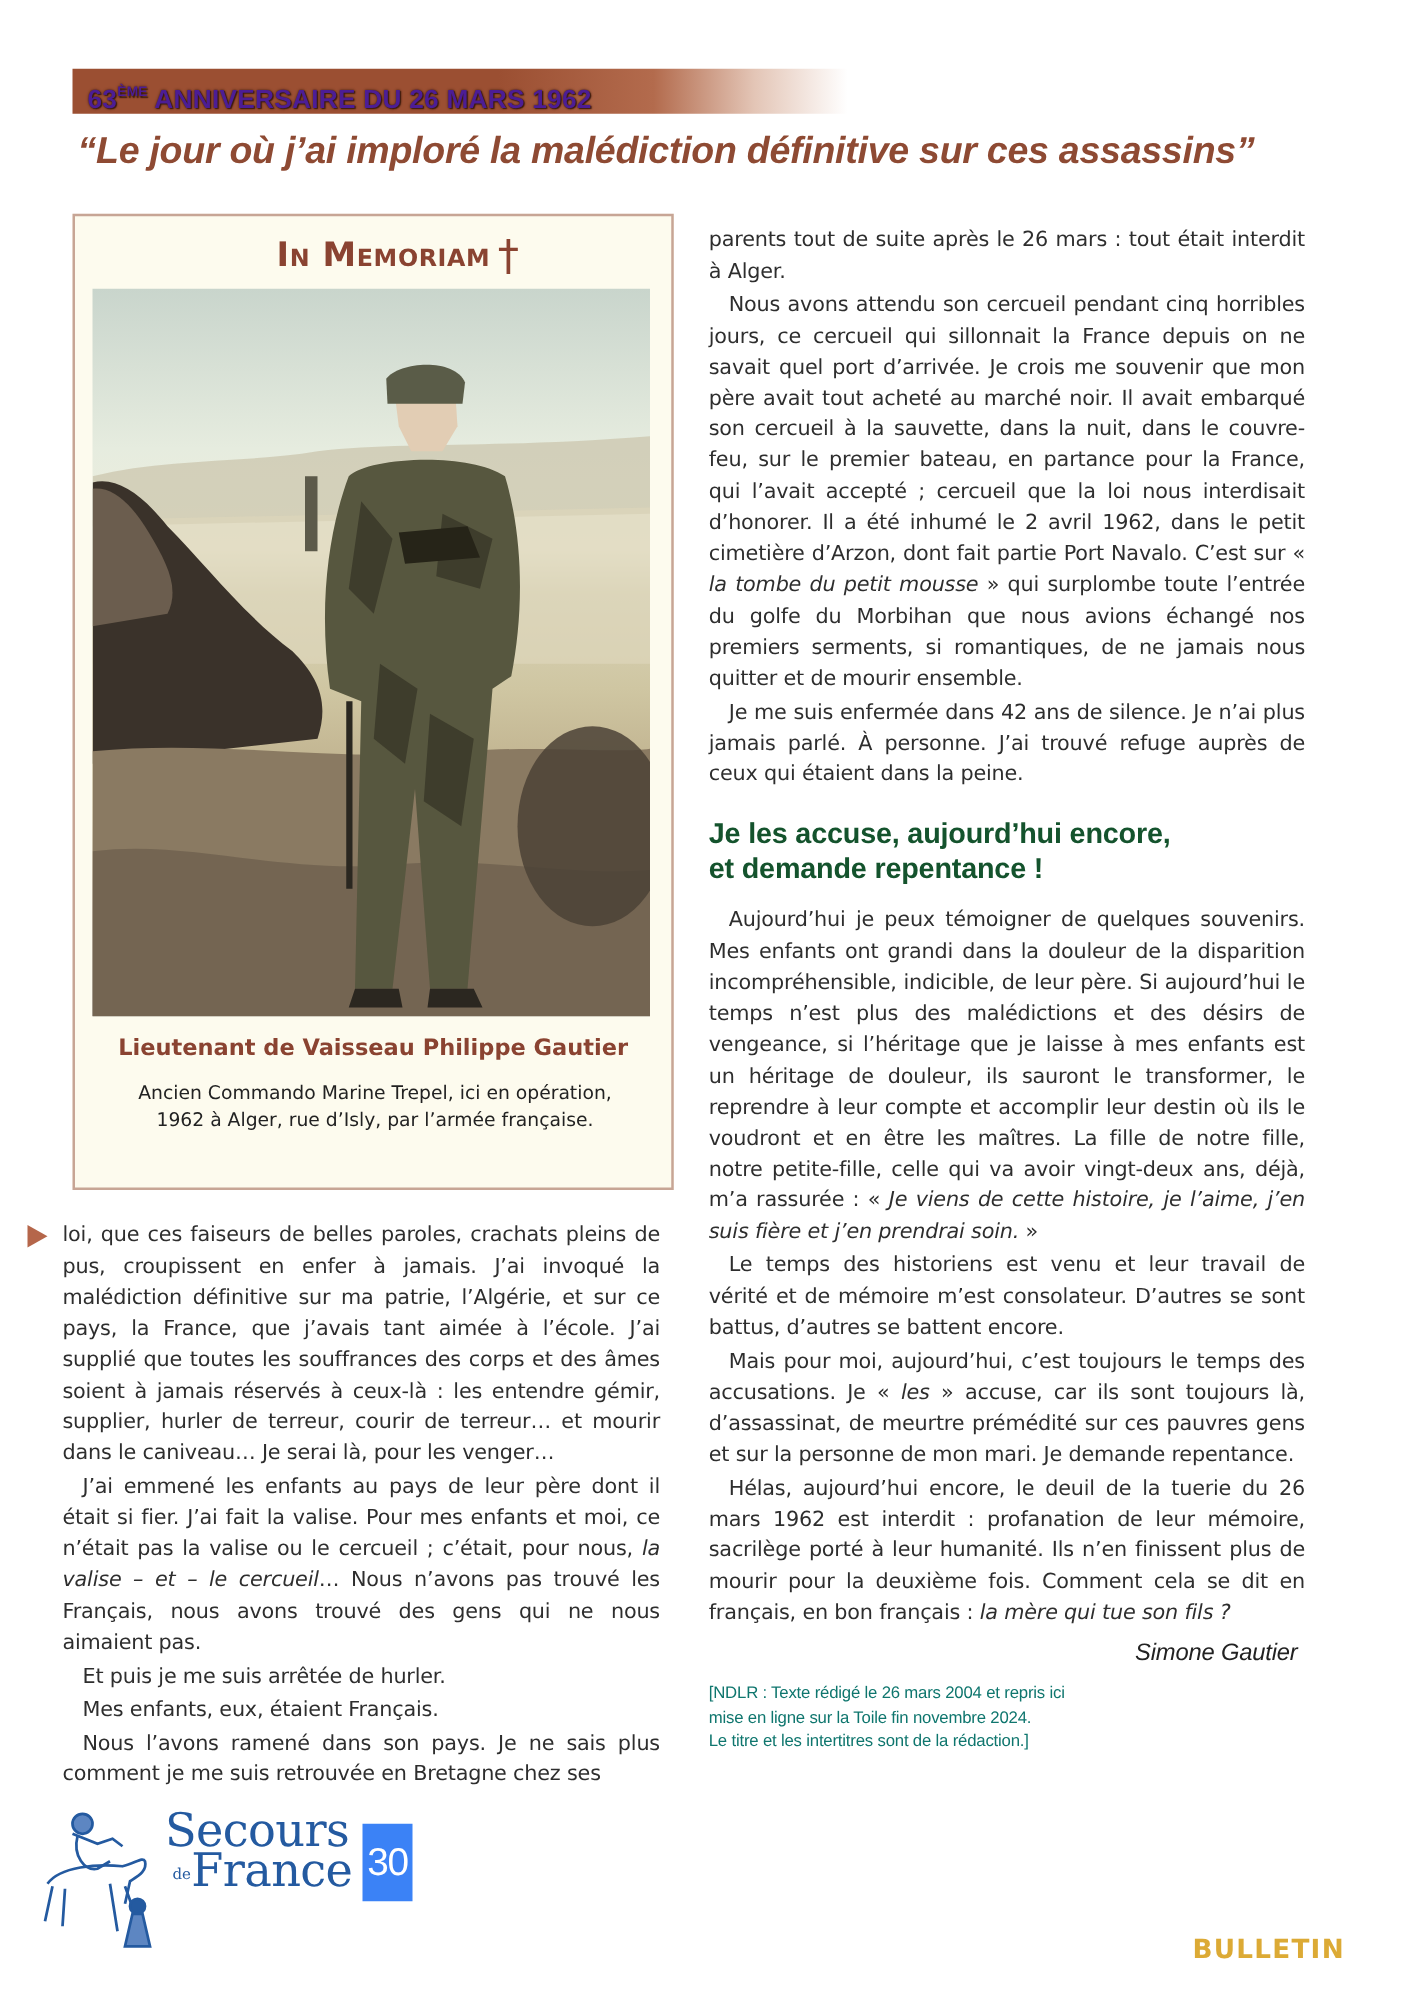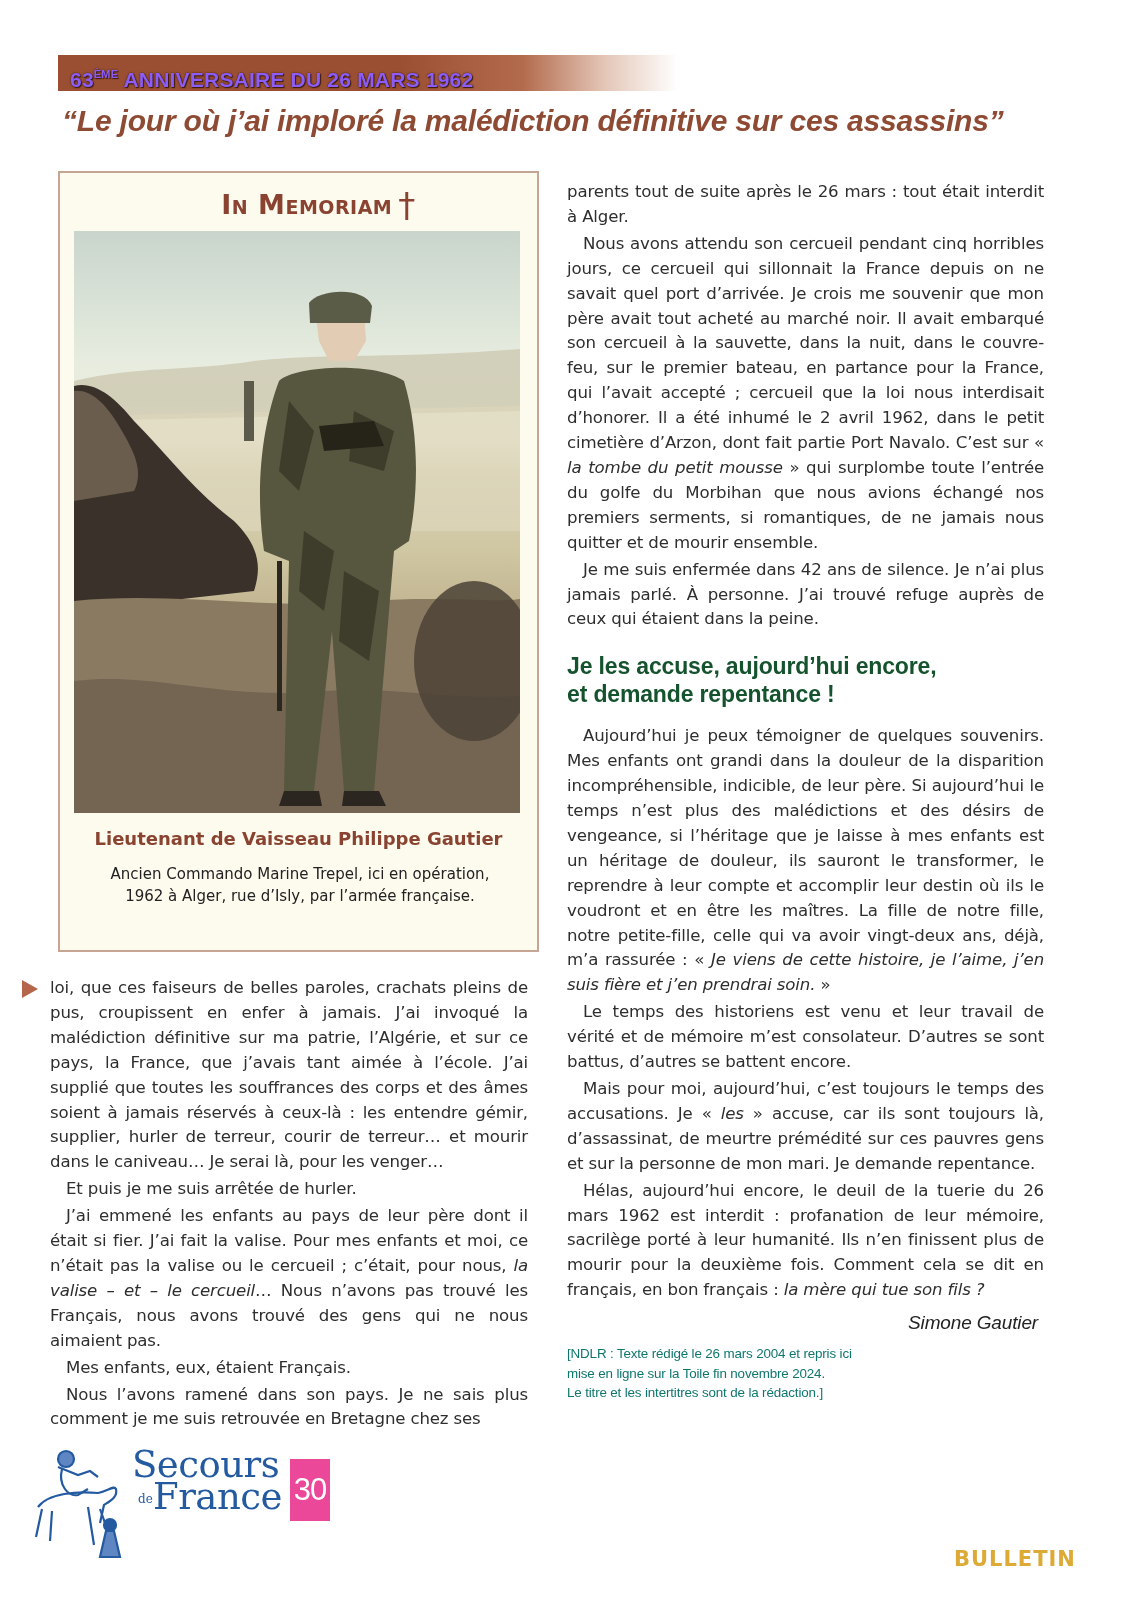--- a/index.html
+++ b/index.html
@@ -5,21 +5,21 @@
     * { box-sizing: border-box; margin: 0; padding: 0; }
     html, body { width: 1131px; height: 1600px; background: #ffffff; overflow: hidden; }
     body { position: relative; font-family: "DejaVu Sans", sans-serif; color: #2a2a2a; }
 
     .kicker-band {
       position: absolute; left: 58px; top: 55px; width: 620px; height: 36px;
       background: linear-gradient(to right, #9b4f32 0%, #9b4f32 55%, #b36b4d 75%, rgba(200,140,110,0.5) 88%, rgba(255,255,255,0) 100%);
     }
     .kicker-text {
       position: absolute; left: 70px; top: 59px; height: 30px; line-height: 30px;
-      font-family: "Liberation Sans", sans-serif; font-weight: bold; font-size: 21px; color: #8b5cf6;
+      font-family: "Liberation Sans", sans-serif; font-weight: bold; font-size: 21px; color: #4c1d95;
       text-shadow: 0 0 2px #3b1a0d, 1px 1px 1px #3b1a0d;
       letter-spacing: 0.2px;
     }
     .kicker-text sup { font-size: 11px; vertical-align: 9px; }
 
     .headline {
       position: absolute; left: 62px; top: 104px; width: 1000px;
       font-family: "Liberation Sans", sans-serif; font-weight: bold; font-style: italic;
       font-size: 30px; color: #8e4a33; letter-spacing: -0.2px; white-space: nowrap;
     }
@@ -87,21 +87,21 @@
       color: #245aa0; letter-spacing: -0.5px;
     }
     .logo-de {
       position: absolute; left: 110px; top: 47px; font-family: "DejaVu Serif", serif; font-size: 12px; color: #245aa0;
     }
     .logo-france {
       position: absolute; left: 125px; top: 30px; font-family: "DejaVu Serif", serif; font-size: 37px; color: #245aa0;
       letter-spacing: -0.5px;
     }
     .page-badge {
-      position: absolute; left: 262px; top: 14px; width: 40px; height: 62px; background: #ec4899;
+      position: absolute; left: 262px; top: 14px; width: 40px; height: 62px; background: #3b82f6;
       color: #ffffff; font-family: "Liberation Sans", sans-serif; font-size: 31px; text-align: center; line-height: 62px;
       letter-spacing: -1px;
     }
     .bulletin {
       position: absolute; left: 954px; top: 1547px; font-family: "DejaVu Sans", sans-serif; font-weight: bold;
       font-size: 21px; color: #dcaa35; letter-spacing: 1px;
     }
   </style>
 </head>
 <body>
@@ -143,22 +143,22 @@
   <div class="caption-name">Lieutenant de Vaisseau Philippe Gautier</div>
   <div class="caption-desc">
     <div>Ancien Commando Marine Trepel, ici en opération,</div>
     <div>1962 à Alger, rue d’Isly, par l’armée française.</div>
   </div>
 </div>
 
 <div class="continue-arrow"></div>
 <div class="col col-left">
   <p>loi, que ces faiseurs de belles paroles, crachats pleins de pus, croupissent en enfer à jamais. J’ai invoqué la malédiction définitive sur ma patrie, l’Algérie, et sur ce pays, la France, que j’avais tant aimée à l’école. J’ai supplié que toutes les souffrances des corps et des âmes soient à jamais réservés à ceux-là : les entendre gémir, supplier, hurler de terreur, courir de terreur… et mourir dans le caniveau… Je serai là, pour les venger…</p>
+  <p class="ind"><span>J’ai emmené les enfants au pays de leur père dont il était si fier. J’ai fait la valise. Pour mes enfants et moi, ce n’était pas la valise ou le cercueil ; c’était, pour nous, </span><em>la valise – et – le cercueil</em><span>… Nous n’avons pas trouvé les Français, nous avons trouvé des gens qui ne nous aimaient pas.</span></p>
   <p class="ind">Et puis je me suis arrêtée de hurler.</p>
-  <p class="ind"><span>J’ai emmené les enfants au pays de leur père dont il était si fier. J’ai fait la valise. Pour mes enfants et moi, ce n’était pas la valise ou le cercueil ; c’était, pour nous, </span><em>la valise – et – le cercueil</em><span>… Nous n’avons pas trouvé les Français, nous avons trouvé des gens qui ne nous aimaient pas.</span></p>
   <p class="ind">Mes enfants, eux, étaient Français.</p>
   <p class="ind">Nous l’avons ramené dans son pays. Je ne sais plus comment je me suis retrouvée en Bretagne chez ses</p>
 </div>
 
 <div class="col col-right">
   <p>parents tout de suite après le 26 mars : tout était interdit à Alger.</p>
   <p class="ind"><span>Nous avons attendu son cercueil pendant cinq horribles jours, ce cercueil qui sillonnait la France depuis on ne savait quel port d’arrivée. Je crois me souvenir que mon père avait tout acheté au marché noir. Il avait embarqué son cercueil à la sauvette, dans la nuit, dans le couvre-feu, sur le premier bateau, en partance pour la France, qui l’avait accepté ; cercueil que la loi nous interdisait d’honorer. Il a été inhumé le 2 avril 1962, dans le petit cimetière d’Arzon, dont fait partie Port Navalo. C’est sur « </span><em>la tombe du petit mousse</em><span> » qui surplombe toute l’entrée du golfe du Morbihan que nous avions échangé nos premiers serments, si romantiques, de ne jamais nous quitter et de mourir ensemble.</span></p>
   <p class="ind">Je me suis enfermée dans 42 ans de silence. Je n’ai plus jamais parlé. À personne. J’ai trouvé refuge auprès de ceux qui étaient dans la peine.</p>
 
   <h2 class="subhead"><span>Je les accuse, aujourd’hui encore,</span><br><span>et demande repentance !</span></h2>

